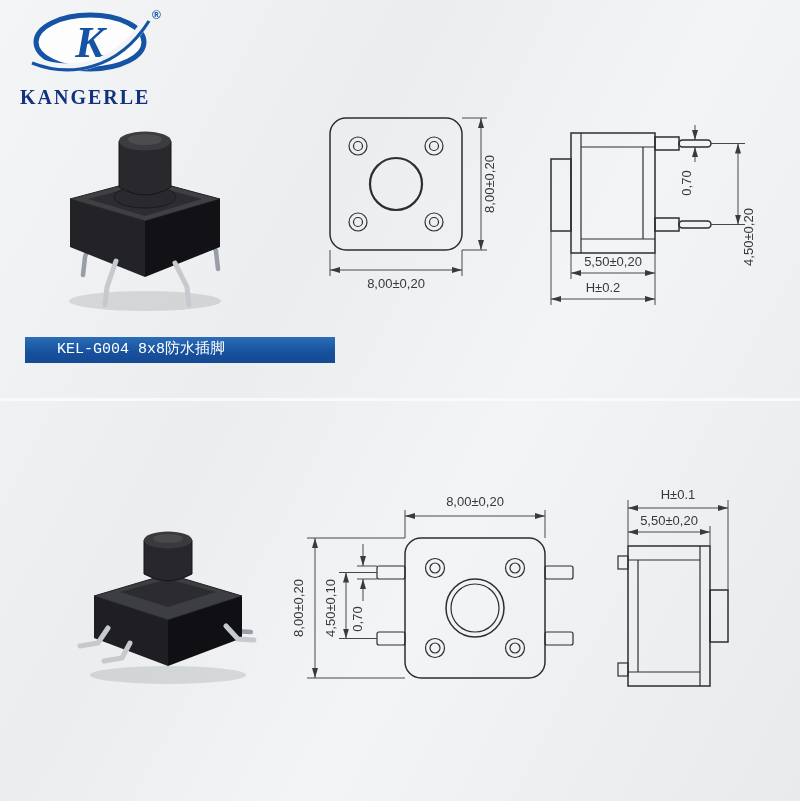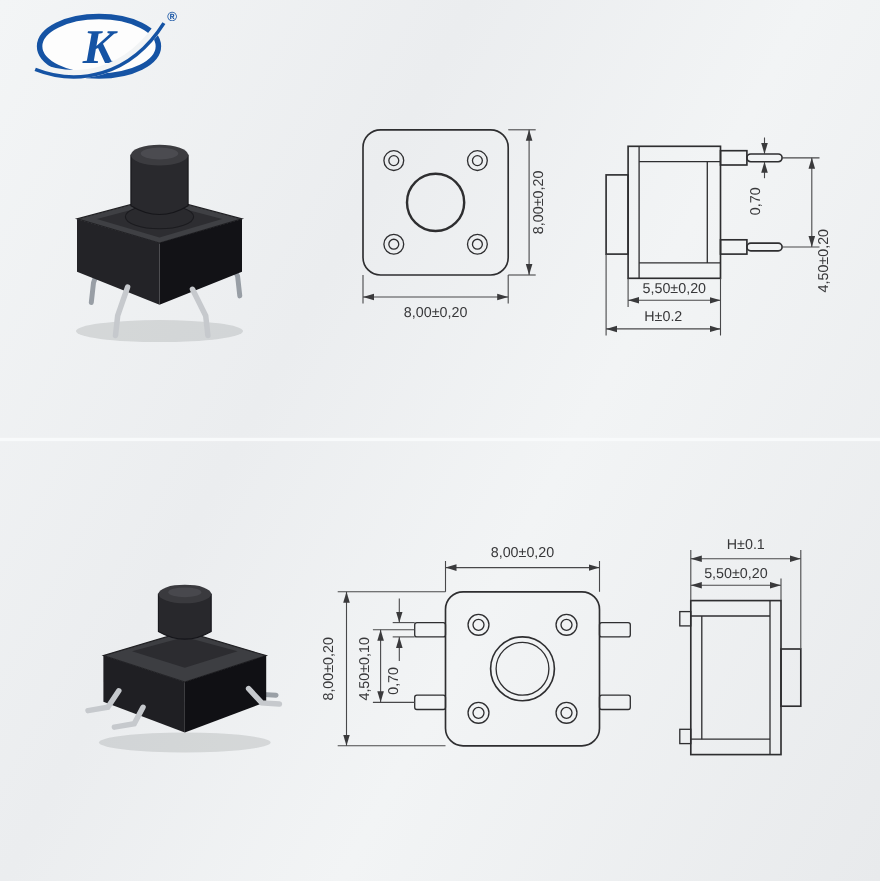--- a/index.html
+++ b/index.html
@@ -36,20 +36,21 @@
   </svg>
 
   <div class="abs" style="left:20px;top:6px;width:180px;">
     <svg width="150" height="74" viewBox="0 0 150 74" style="overflow:visible">
       <ellipse cx="70" cy="36" rx="54" ry="27" fill="#fdfdfd" stroke="#1553a4" stroke-width="5"></ellipse>
       <text x="70" y="51" text-anchor="middle" style="font-style:italic;font-weight:bold;font-size:44px;font-family:'Liberation Serif',serif;fill:#1553a4">K</text>
       <path d="M12,54 C50,70 96,62 127,14" stroke="#f2f4f5" stroke-width="8" fill="none"></path>
       <path d="M12,57 C50,72 98,64 129,15" stroke="#1553a4" stroke-width="3.2" fill="none"></path>
       <text x="132" y="13" style="font-weight:bold;font-size:12px;font-family:'Liberation Sans',sans-serif;fill:#1553a4">®</text>
     </svg>
+    <div class="brand-name" style="margin-top:2px;">KANGERLE</div>
   </div>
 
   <svg class="g" style="left:42px;top:95px" width="210" height="225" viewBox="0 0 210 225">
     <ellipse cx="103" cy="206" rx="76" ry="10" fill="rgba(40,45,50,0.13)"></ellipse>
     <g stroke="#989ea5" stroke-width="4.5" fill="none" stroke-linecap="round">
       <path d="M52,136 L43,162 L41,180"></path>
       <path d="M162,132 L174,156 L176,174"></path>
     </g>
     <g>
       <polygon points="28,104 103,84 178,104 103,126" fill="#3f4044" stroke="#212124" stroke-width="1"></polygon>
@@ -122,20 +123,21 @@
       <line class="ext" x1="110" y1="138" x2="110" y2="190"></line>
       <line class="dl" x1="26" y1="158" x2="110" y2="158" marker-start="url(#arr)" marker-end="url(#arr)"></line>
       <text class="dim" x="68" y="151" text-anchor="middle">5,50±0,20</text>
 
       <line class="ext" x1="6" y1="116" x2="6" y2="190"></line>
       <line class="dl" x1="6" y1="184" x2="110" y2="184" marker-start="url(#arr)" marker-end="url(#arr)"></line>
       <text class="dim" x="58" y="177" text-anchor="middle">H±0.2</text>
     </g>
   </svg>
 
+  <div class="label-bar" style="left:25px;top:337px;width:278px;padding-left:32px;">KEL-G004 8x8防水插脚</div>
 
   <div class="divider" style="top:398px;"></div>
 
   <svg class="g" style="left:68px;top:512px" width="195" height="195" viewBox="0 0 195 195">
     <ellipse cx="100" cy="163" rx="78" ry="9" fill="rgba(40,45,50,0.13)"></ellipse>
     <g stroke="#9aa0a6" stroke-width="4.5" fill="none" stroke-linecap="round">
       <path d="M150,106 L166,119 L183,120"></path>
     </g>
     <g>
       <polygon points="26,84 100,62 174,84 100,108" fill="#3d3e42" stroke="#212124" stroke-width="1"></polygon>

